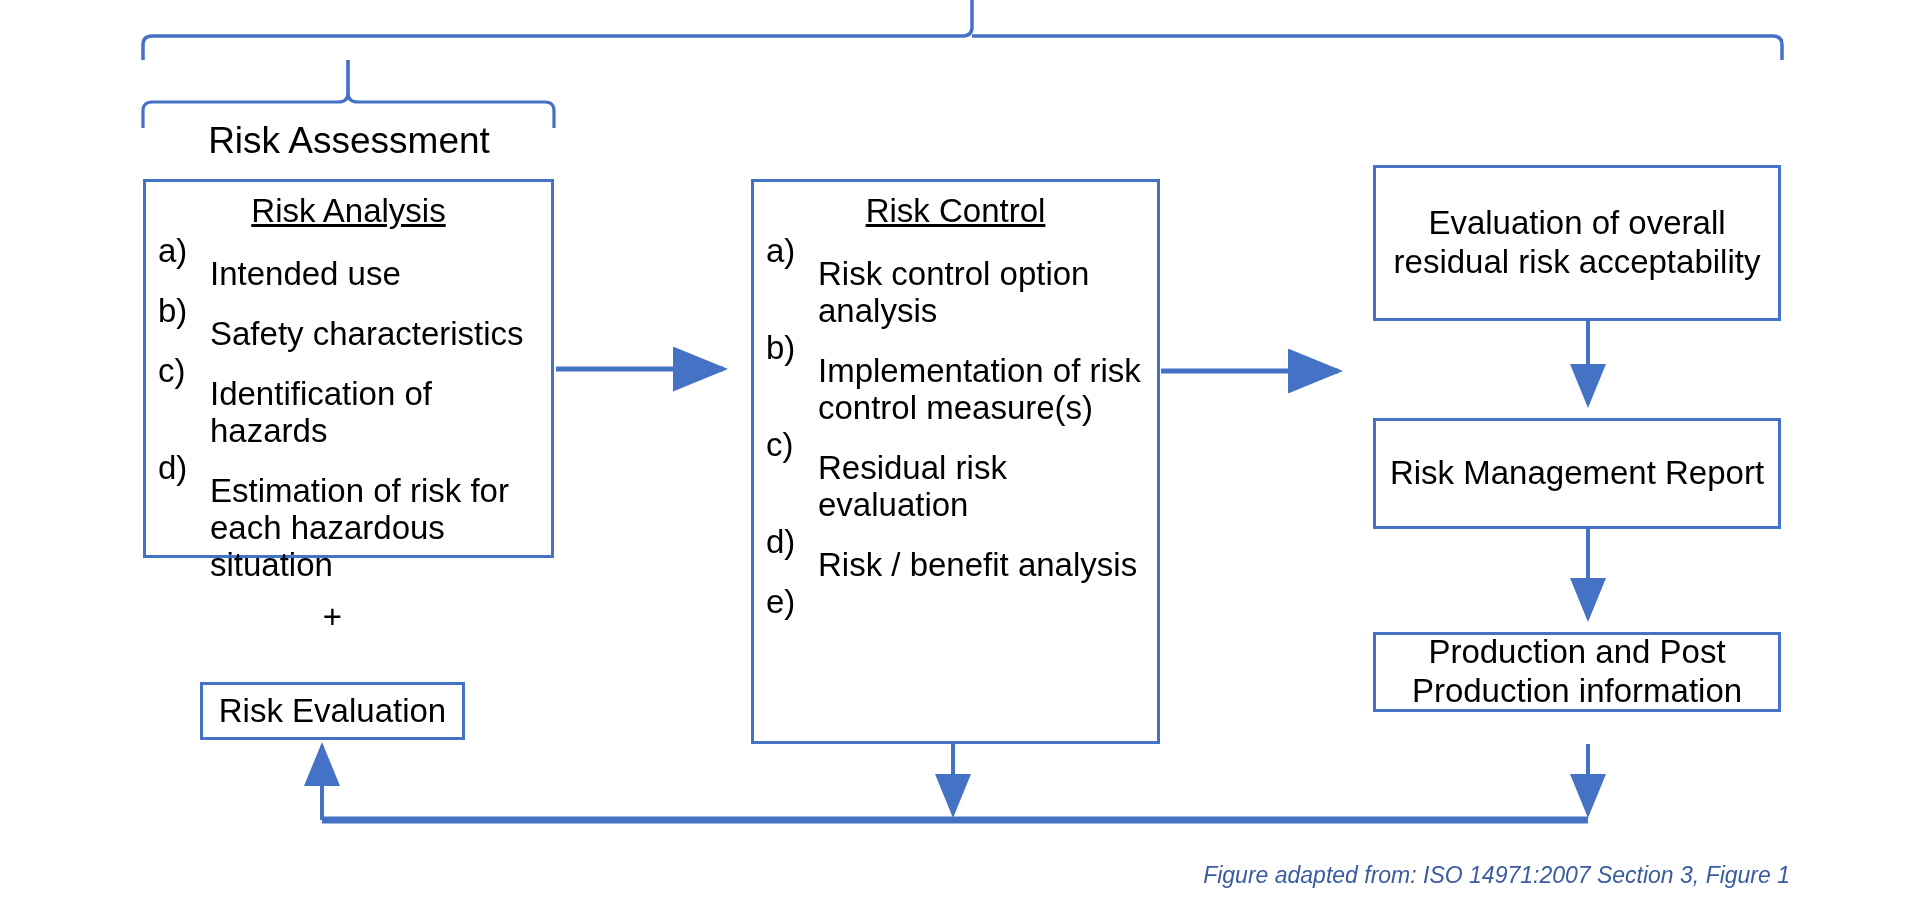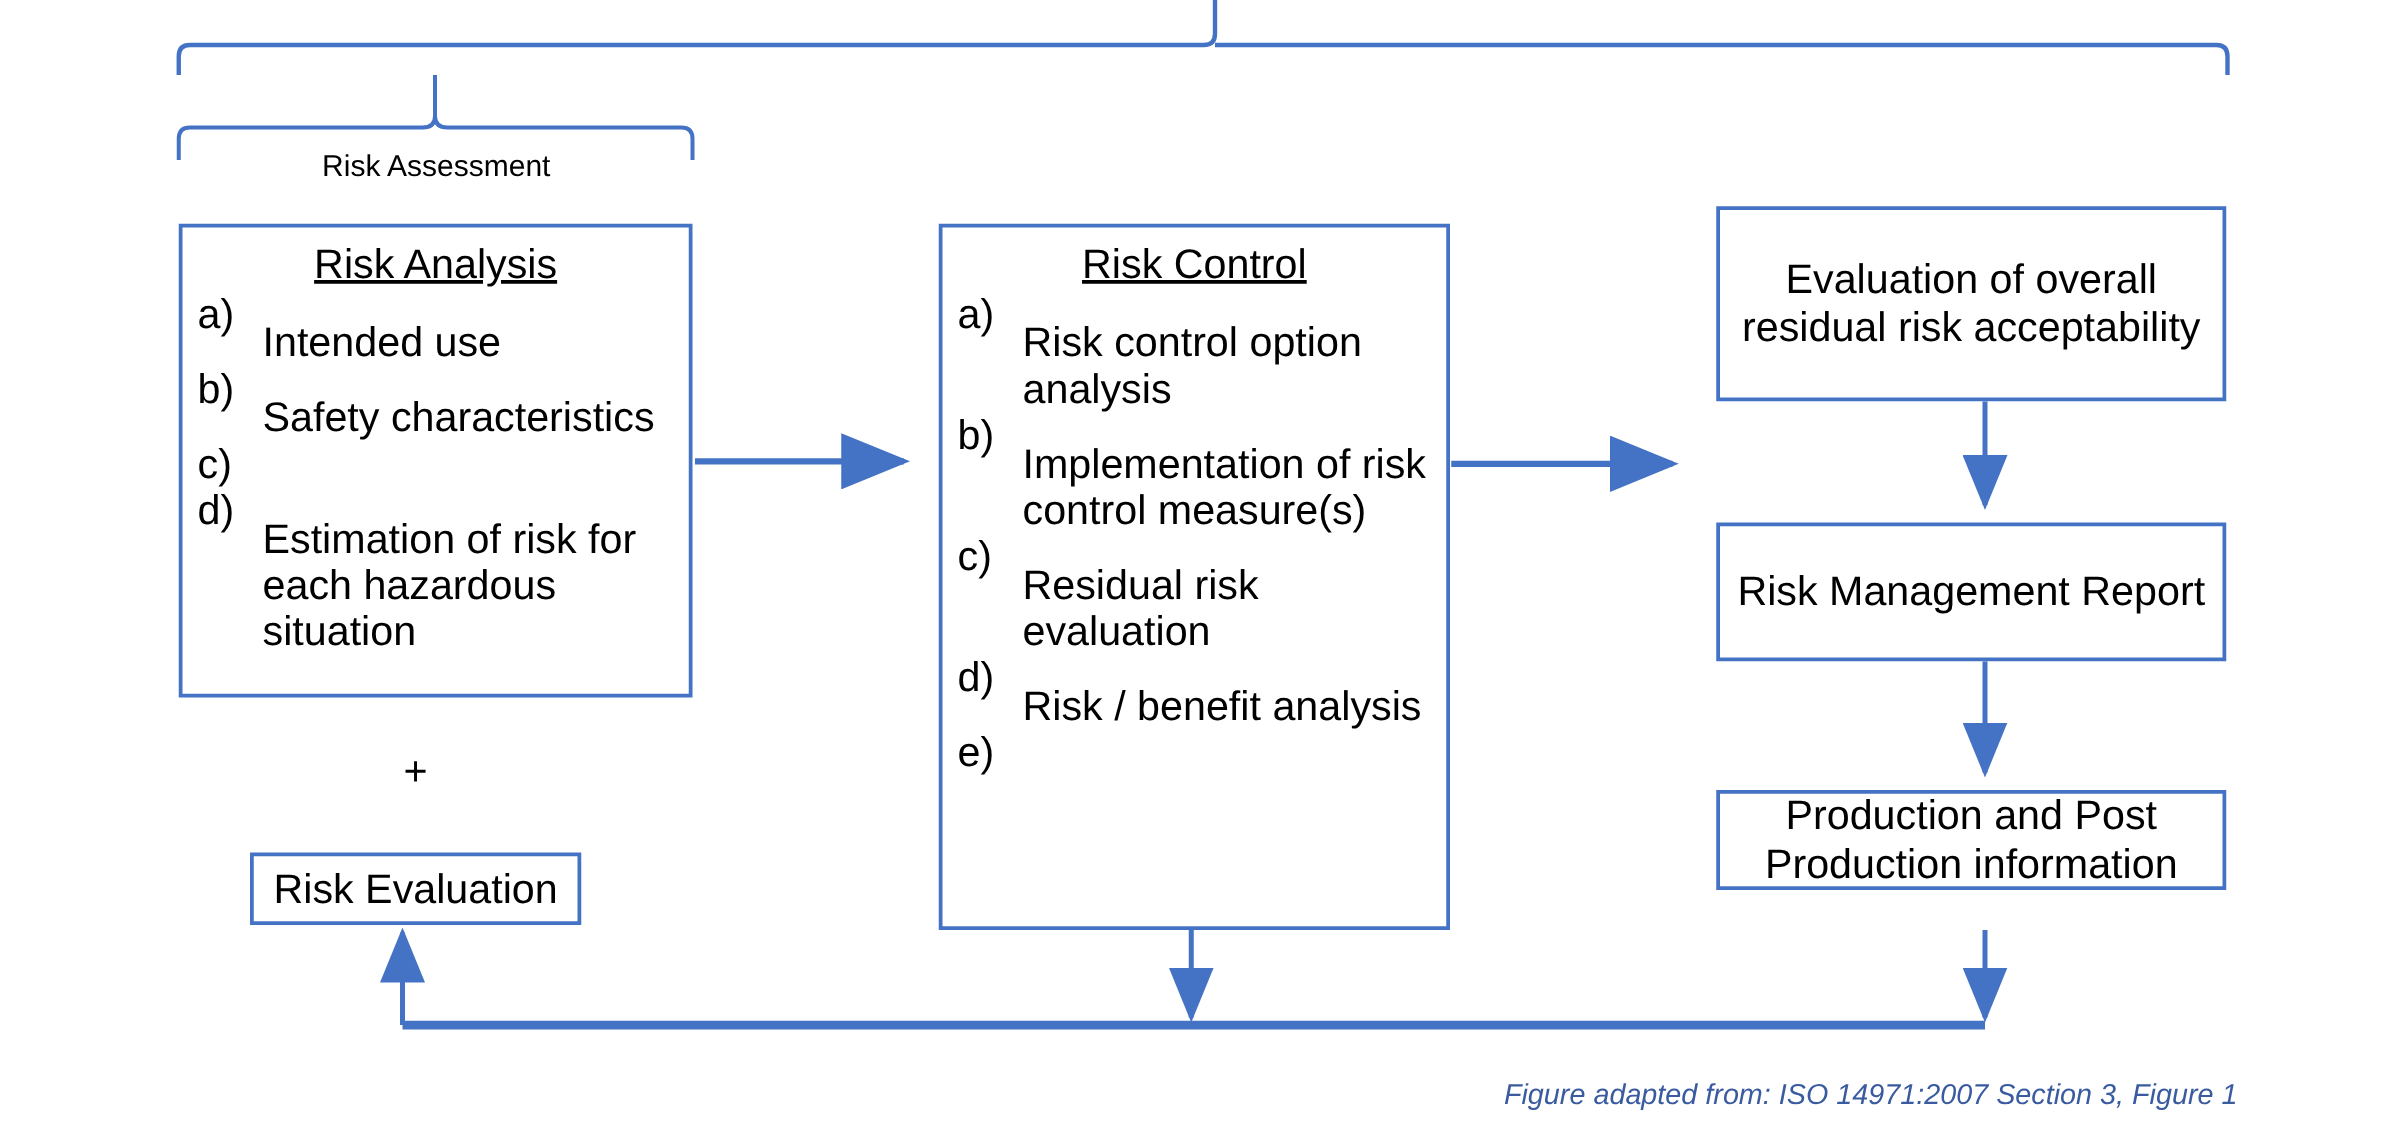--- a/index.html
+++ b/index.html
@@ -13,21 +13,21 @@
   .olist{list-style:none;margin:0;padding:0;}
   .olist li{display:flex;font-size:33px;line-height:1.12;margin:0 0 0 0;}
   .olist li .mk{width:52px;flex:0 0 52px;text-align:left;}
   .olist li .tx{flex:1 1 auto;margin-top:23px;}
 
   .plain{display:flex;align-items:center;justify-content:center;height:100%;
          text-align:center;font-size:33px;line-height:1.18;padding:0 8px;box-sizing:border-box;border-radius:11px;}
 
   #title-rmp{position:absolute;left:0;top:58px;width:1918px;text-align:center;
              font-size:33px;font-weight:bold;}
-  #label-ra{position:absolute;left:143px;top:120px;width:412px;text-align:center;font-size:24px;}
+  #label-ra{position:absolute;left:143px;top:120px;width:412px;text-align:center;font-size:37px;}
   #plus{position:absolute;left:200px;top:598px;width:265px;text-align:center;font-size:33px;}
   #credit{position:absolute;left:0;top:862px;width:1790px;text-align:right;
           font-style:italic;font-size:23px;color:#3A5BA0;}
 </style>
 </head>
 <body>
 
 <div id="stage">
 
   <svg class="layer" viewBox="0 0 1918 900" xmlns="http://www.w3.org/2000/svg">
@@ -72,20 +72,21 @@
       <li>
         <span class="mk">a)</span>
         <span class="tx">Intended use</span>
       </li>
       <li>
         <span class="mk">b)</span>
         <span class="tx">Safety characteristics</span>
       </li>
       <li>
         <span class="mk">c)</span>
+        <span class="tx">Identification of hazards</span>
       </li>
       <li>
         <span class="mk">d)</span>
         <span class="tx">Estimation of risk for each hazardous situation</span>
       </li>
     </ul>
   </div>
 
   <div class="box" style="left:751px;top:179px;width:409px;height:565px;padding:10px 12px 0 12px;">
     <div class="box-title">Risk Control</div>

